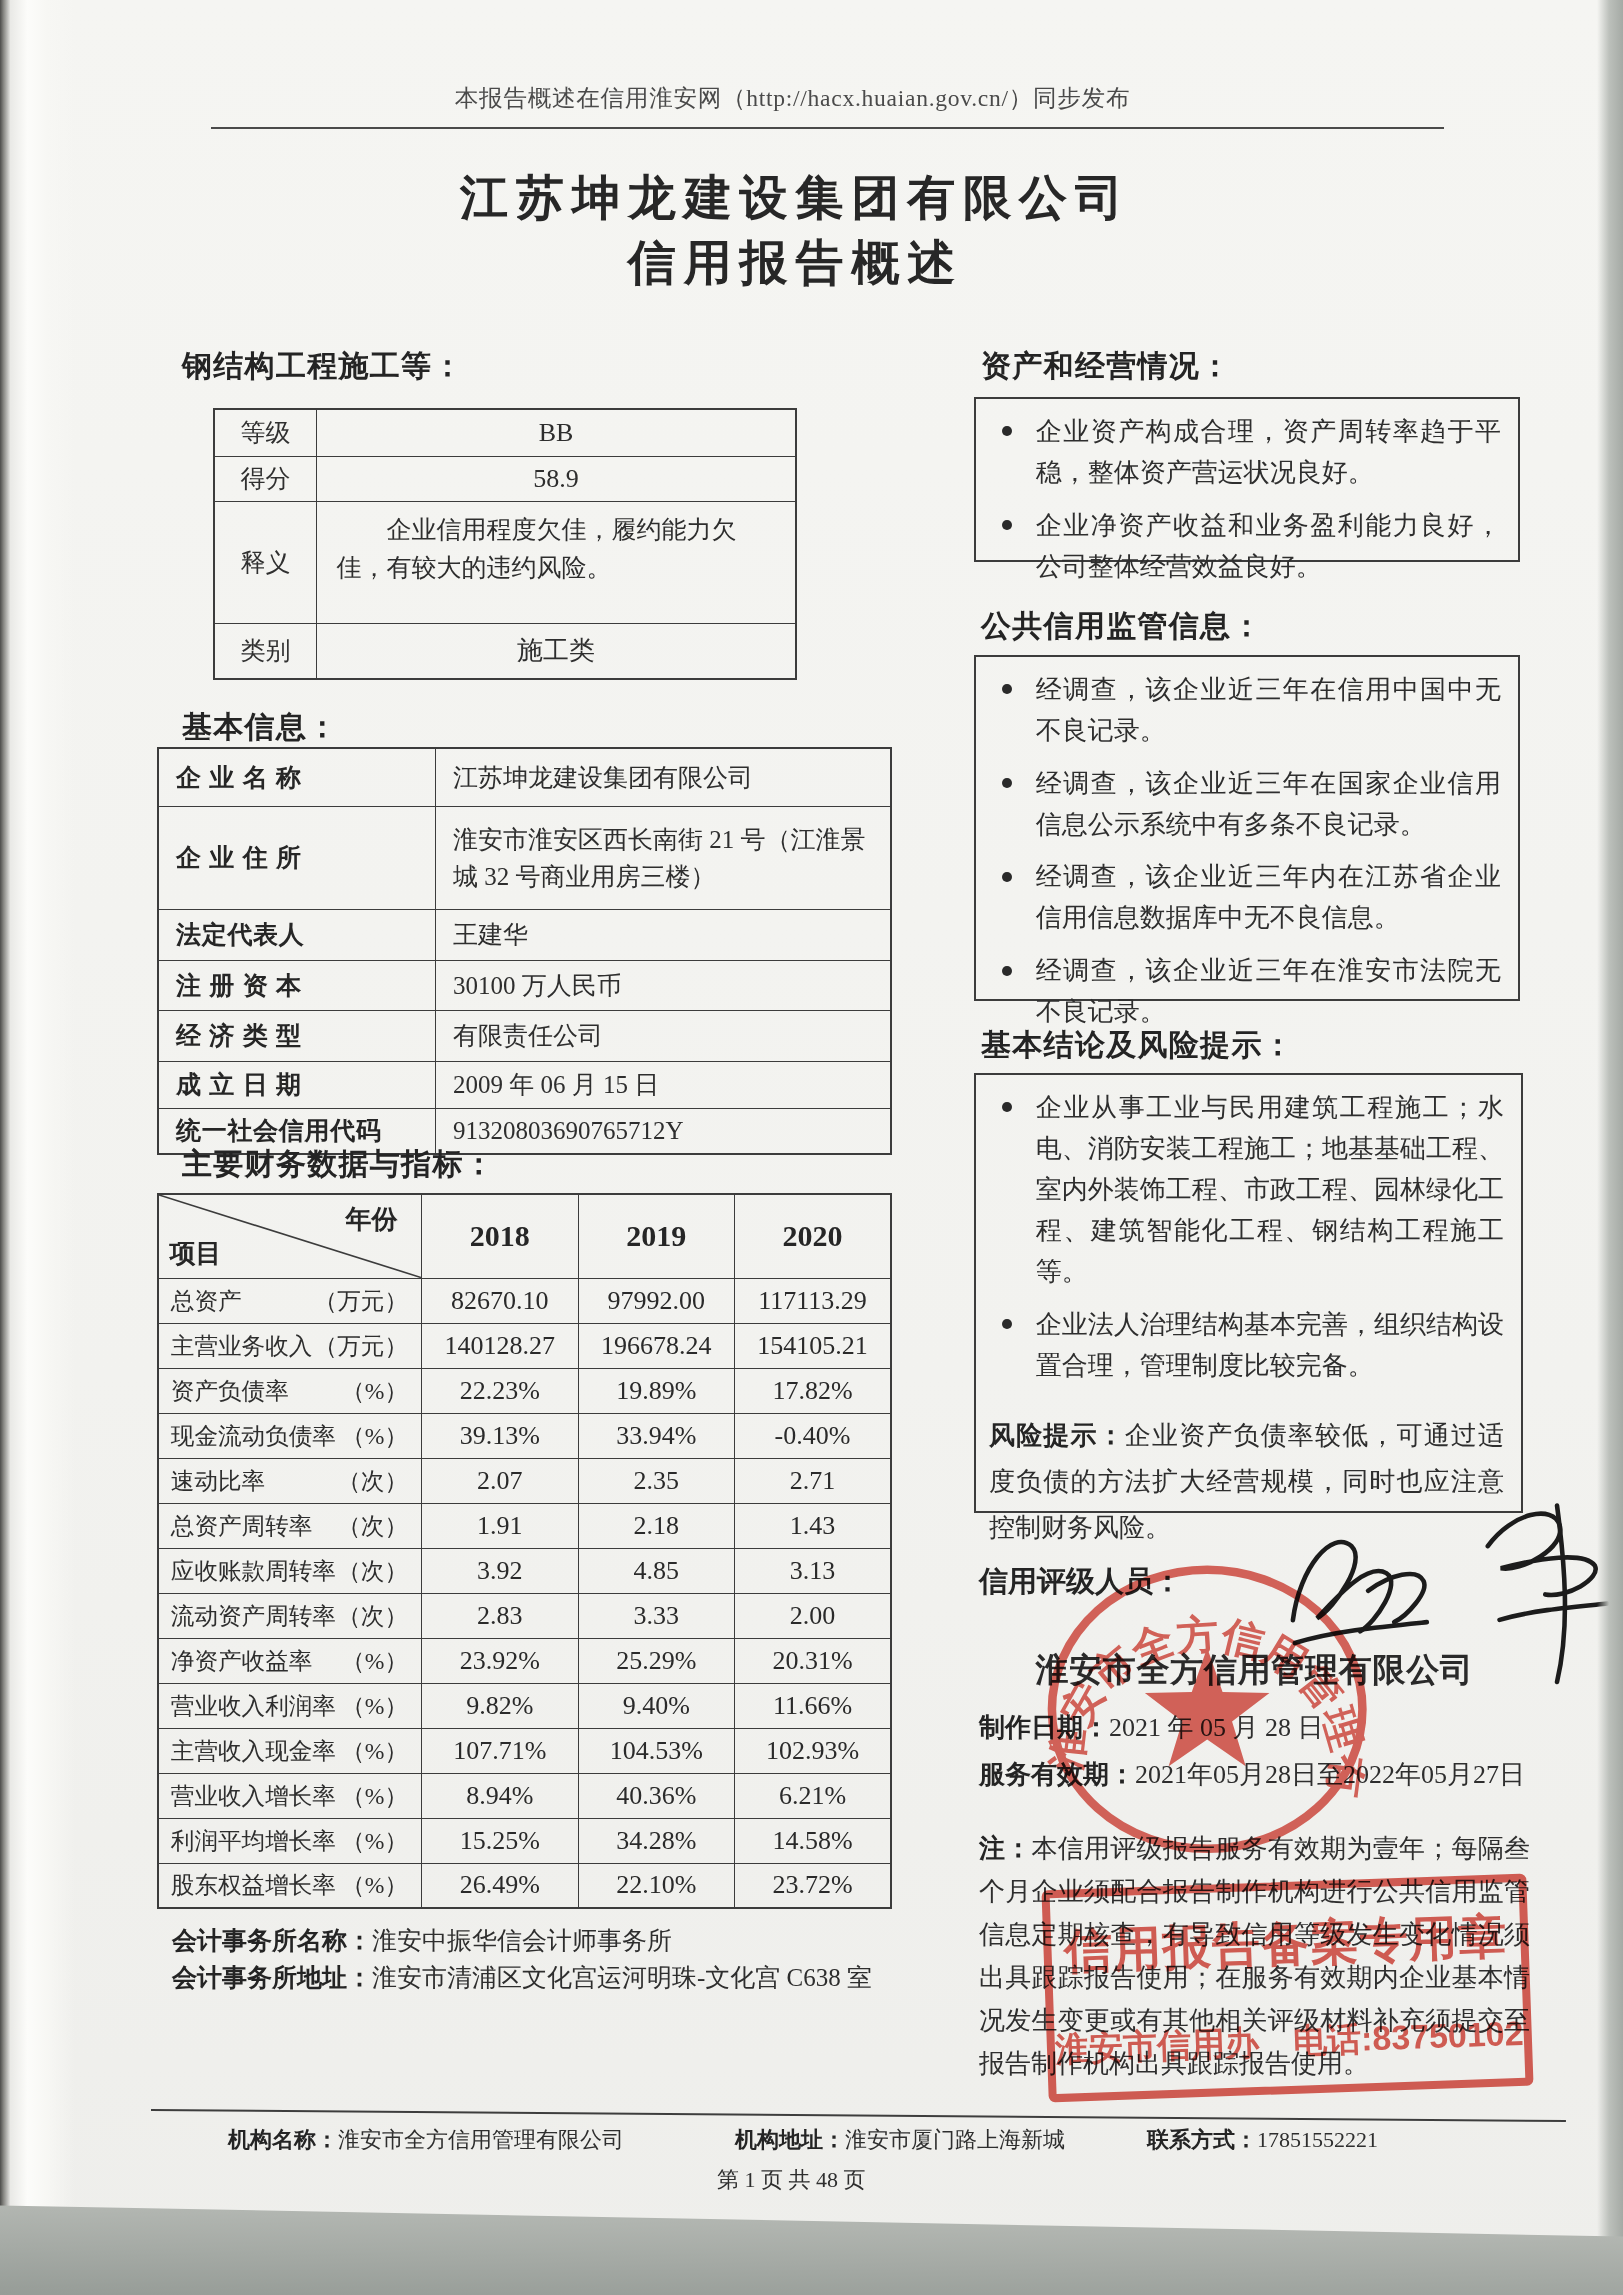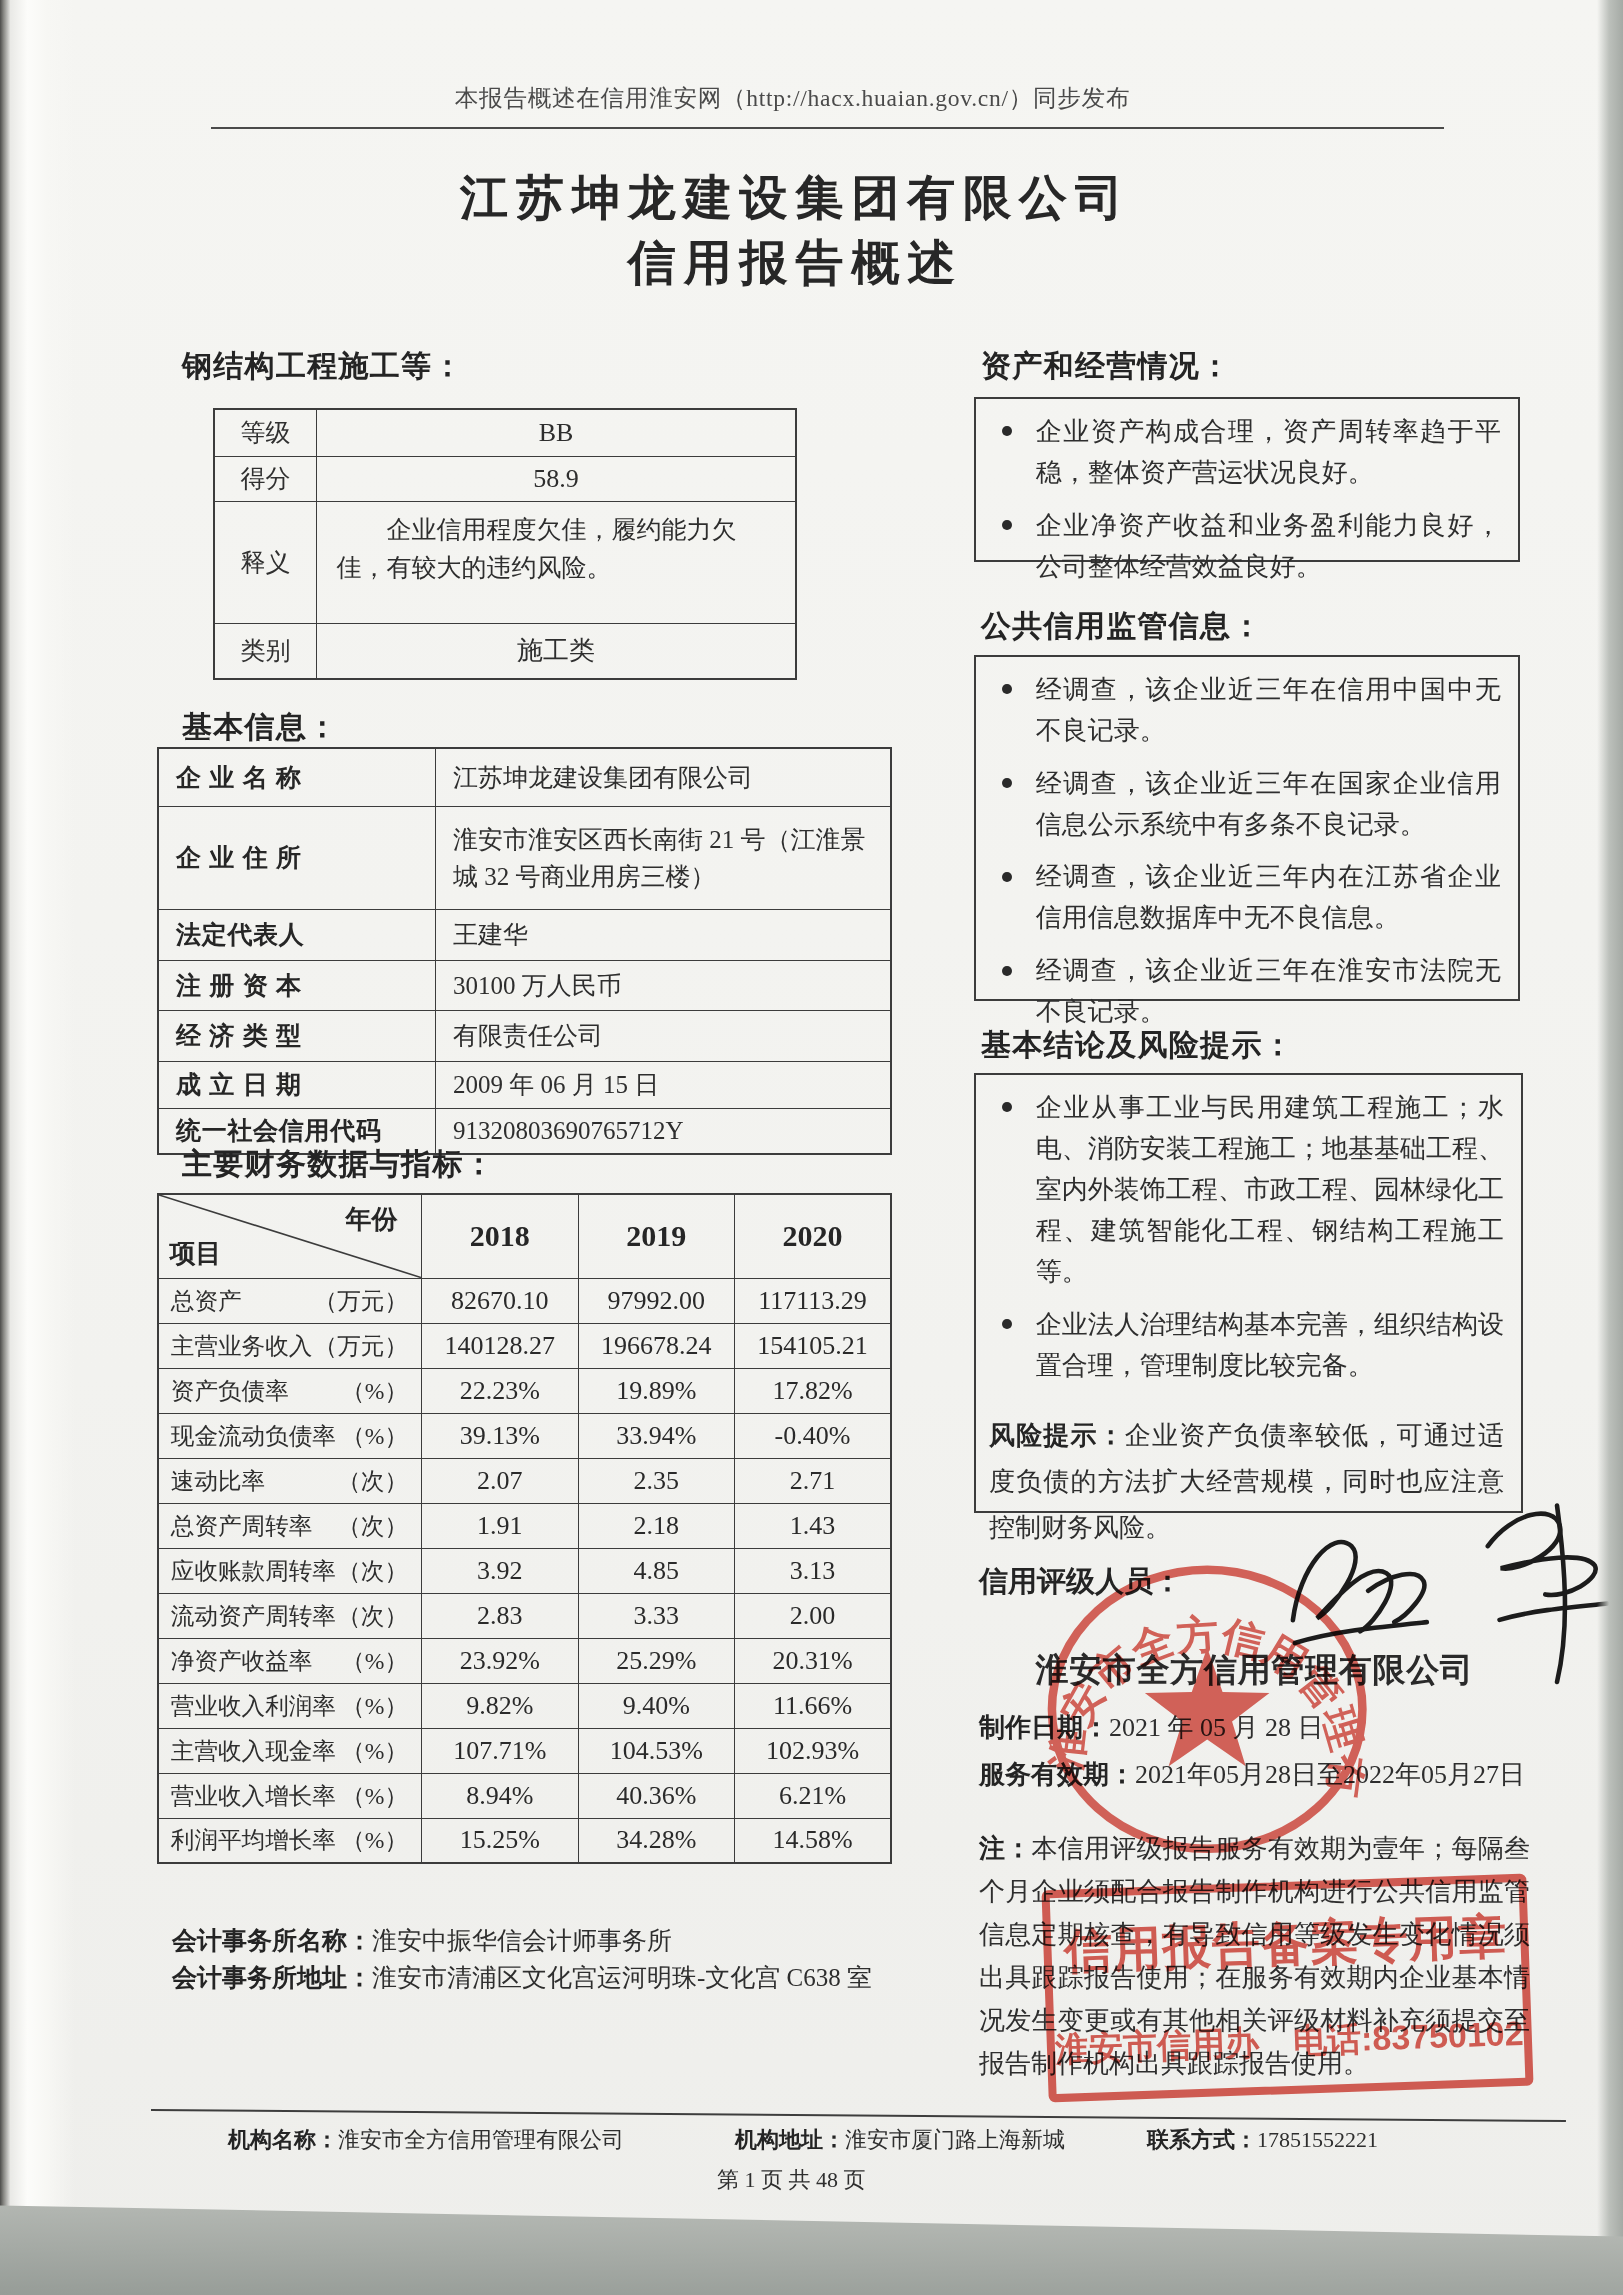--- a/index.html
+++ b/index.html
@@ -318,20 +318,31 @@
       <td class="item">
             <div class="cellflex">
               <span>利润平均增长率</span>
               <span>（%）</span>
             </div>
           </td>
       <td class="num">15.25%</td>
       <td class="num">34.28%</td>
       <td class="num">14.58%</td>
     </tr>
+    <tr>
+      <td class="item">
+            <div class="cellflex">
+              <span>股东权益增长率</span>
+              <span>（%）</span>
+            </div>
+          </td>
+      <td class="num">26.49%</td>
+      <td class="num">22.10%</td>
+      <td class="num">23.72%</td>
+    </tr>
   </tbody>
     </table>
 
   <div class="acc-line acc-name">
     <b>会计事务所名称：</b><span>淮安中振华信会计师事务所</span>
   </div>
   <div class="acc-line acc-addr">
     <b>会计事务所地址：</b><span>淮安市清浦区文化宫运河明珠-文化宫 C638 室</span>
   </div>
 

